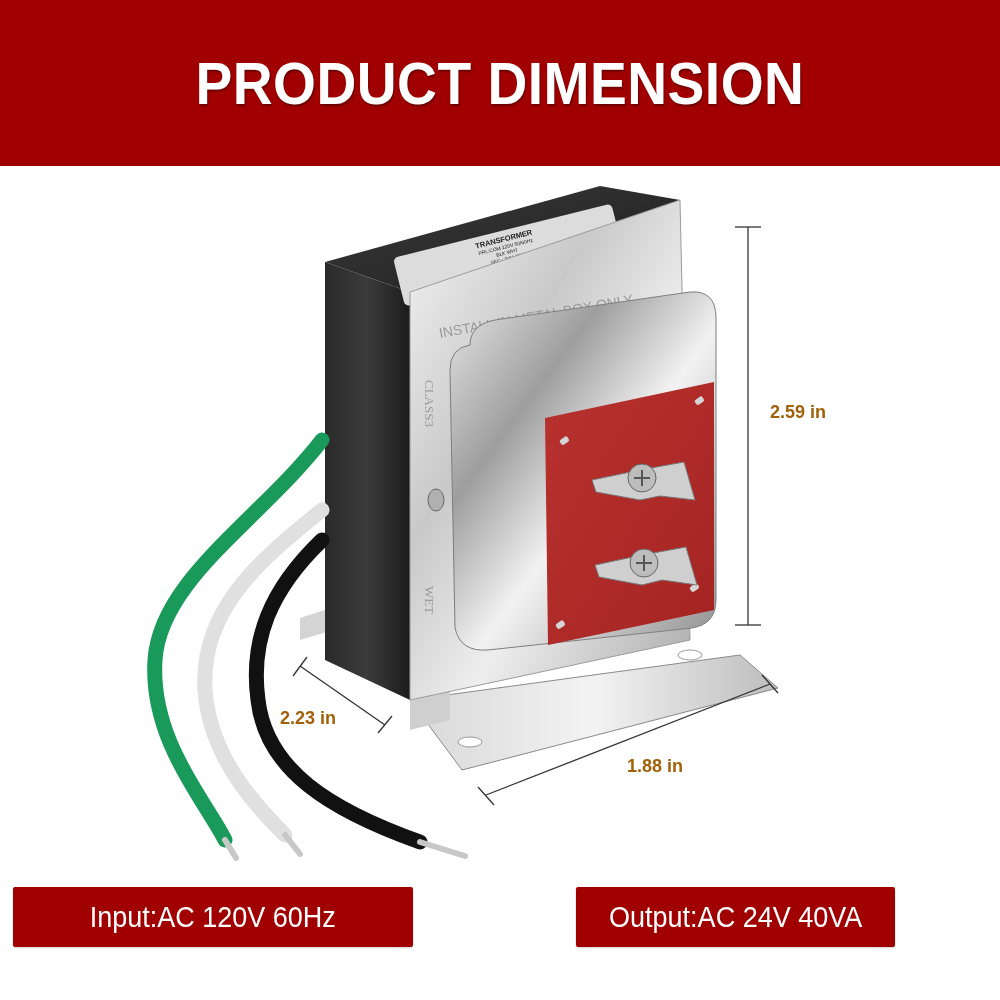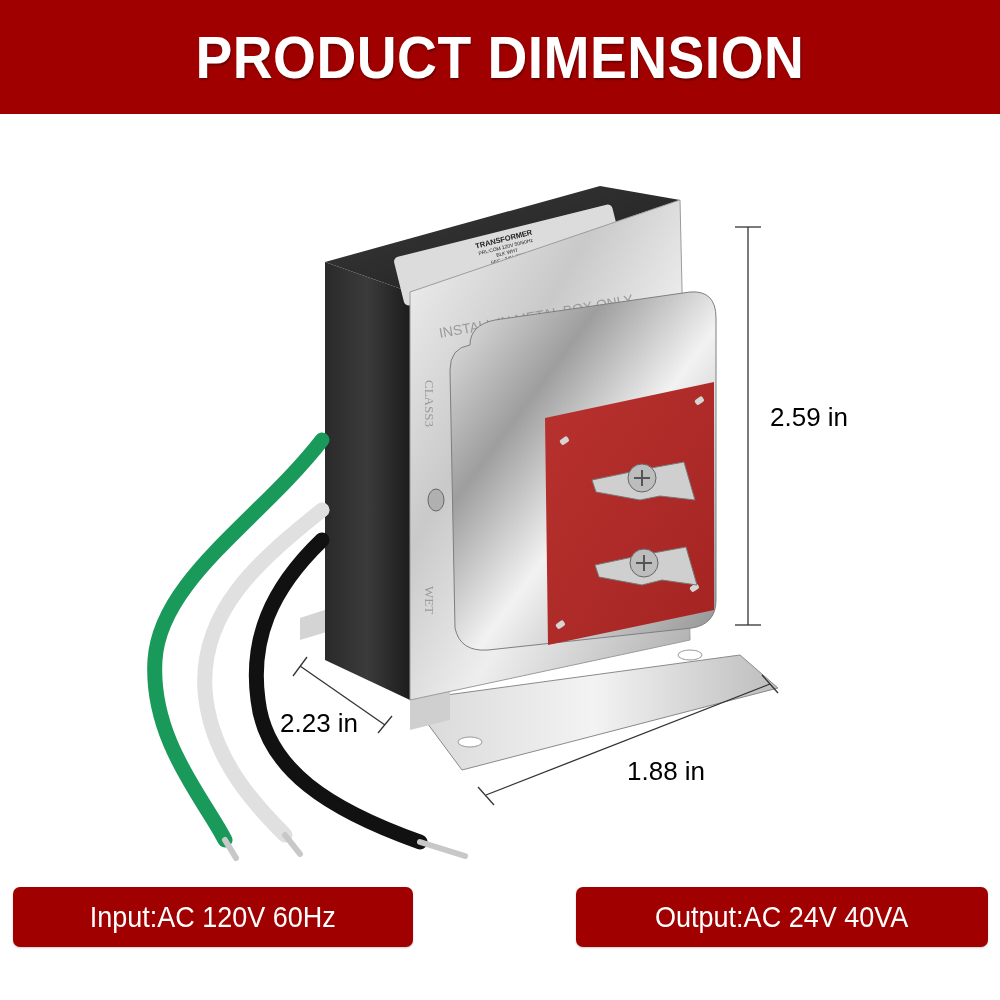--- a/index.html
+++ b/index.html
@@ -1,21 +1,21 @@
 <!DOCTYPE html>
 <html><head>
 <meta charset="utf-8">
 <style>
   html, body { margin:0; padding:0; }
   body { width:1000px; height:1000px; background:#ffffff; position:relative; overflow:hidden; font-family:"Liberation Sans", sans-serif; }
-  .banner { position:absolute; left:0; top:0; width:1000px; height:114px; background:#a10000; display:flex; align-items:center; justify-content:center; }
+  .banner { position:absolute; left:0; top:0; width:1000px; height:166px; background:#a10000; display:flex; align-items:center; justify-content:center; }
   .banner-title { color:#fff; font-family:"Liberation Sans", sans-serif; font-weight:bold; font-size:60px; letter-spacing:0.5px; transform:scaleX(0.92); text-shadow:1px 2px 2px rgba(0,0,0,0.35); }
   .product { position:absolute; left:0; top:0; width:1000px; height:1000px; }
-  .dim-label { position:absolute; font-family:"Liberation Sans", sans-serif; font-weight:normal; color:#000000; font-size:26px; }
-  .spec-box { position:absolute; top:887px; height:60px; background:#a10000; border-radius:7px; display:flex; align-items:center; justify-content:center; color:#fff; font-family:"Liberation Sans", sans-serif; font-size:30px; transform-origin:center; box-shadow:0 1px 2px rgba(0,0,0,0.2); }
+  .dim-label { position:absolute; font-family:"Liberation Sans", sans-serif; font-weight:bold; color:#a16207; font-size:18px; }
+  .spec-box { position:absolute; top:887px; height:60px; background:#a10000; border-radius:2px; display:flex; align-items:center; justify-content:center; color:#fff; font-family:"Liberation Sans", sans-serif; font-size:30px; transform-origin:center; box-shadow:0 1px 2px rgba(0,0,0,0.2); }
   .spec-box span { display:inline-block; transform:scaleX(0.9); }
 </style>
 </head>
 <body>
 
 <div class="banner">
   <div class="banner-title">PRODUCT DIMENSION</div>
 </div>
 
 <svg class="product" viewBox="0 0 1000 1000" xmlns="http://www.w3.org/2000/svg">
@@ -132,15 +132,15 @@
   </g>
 </svg>
 
 <div class="dim-label" style="left:770px; top:402px;">2.59 in</div>
 <div class="dim-label" style="left:280px; top:708px;">2.23 in</div>
 <div class="dim-label" style="left:612px; top:756px;margin-left:15px;">1.88 in</div>
 
 <div class="spec-box" style="left:13px; width:400px;">
   <span>Input:AC 120V 60Hz</span>
 </div>
-<div class="spec-box" style="left:576px; width:412px;">
+<div class="spec-box" style="left:576px; width:319px;">
   <span>Output:AC 24V 40VA</span>
 </div>
 
 </body></html>

